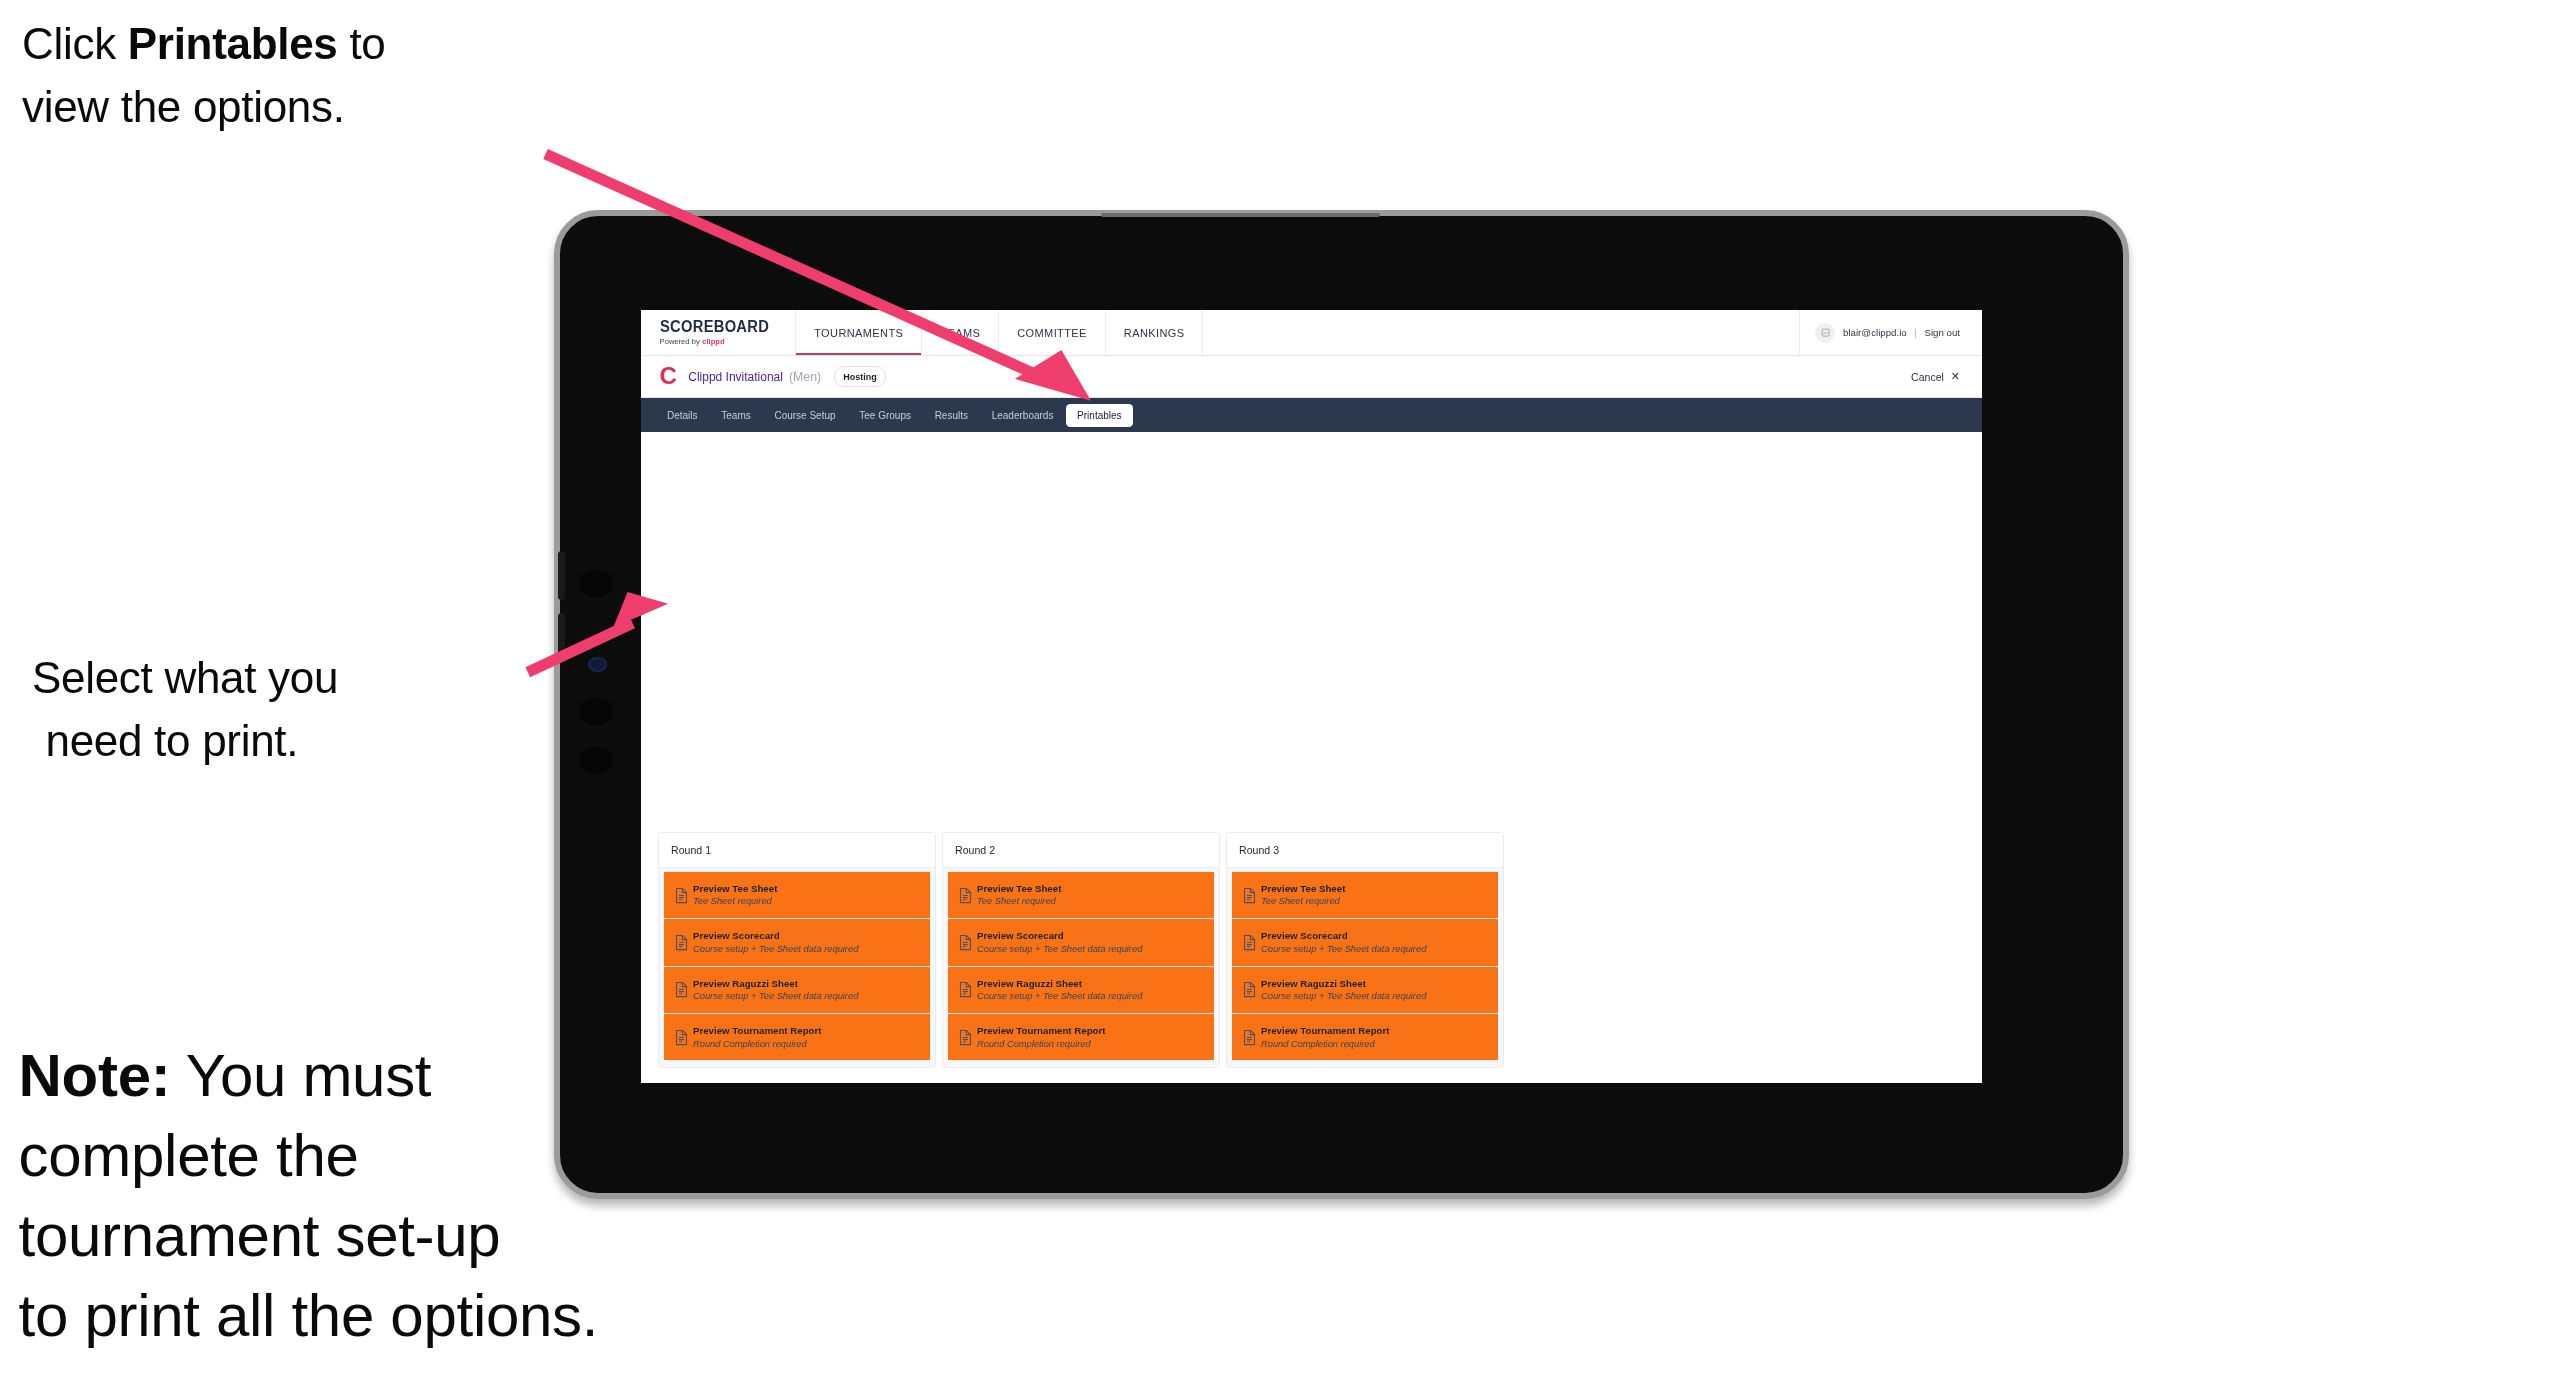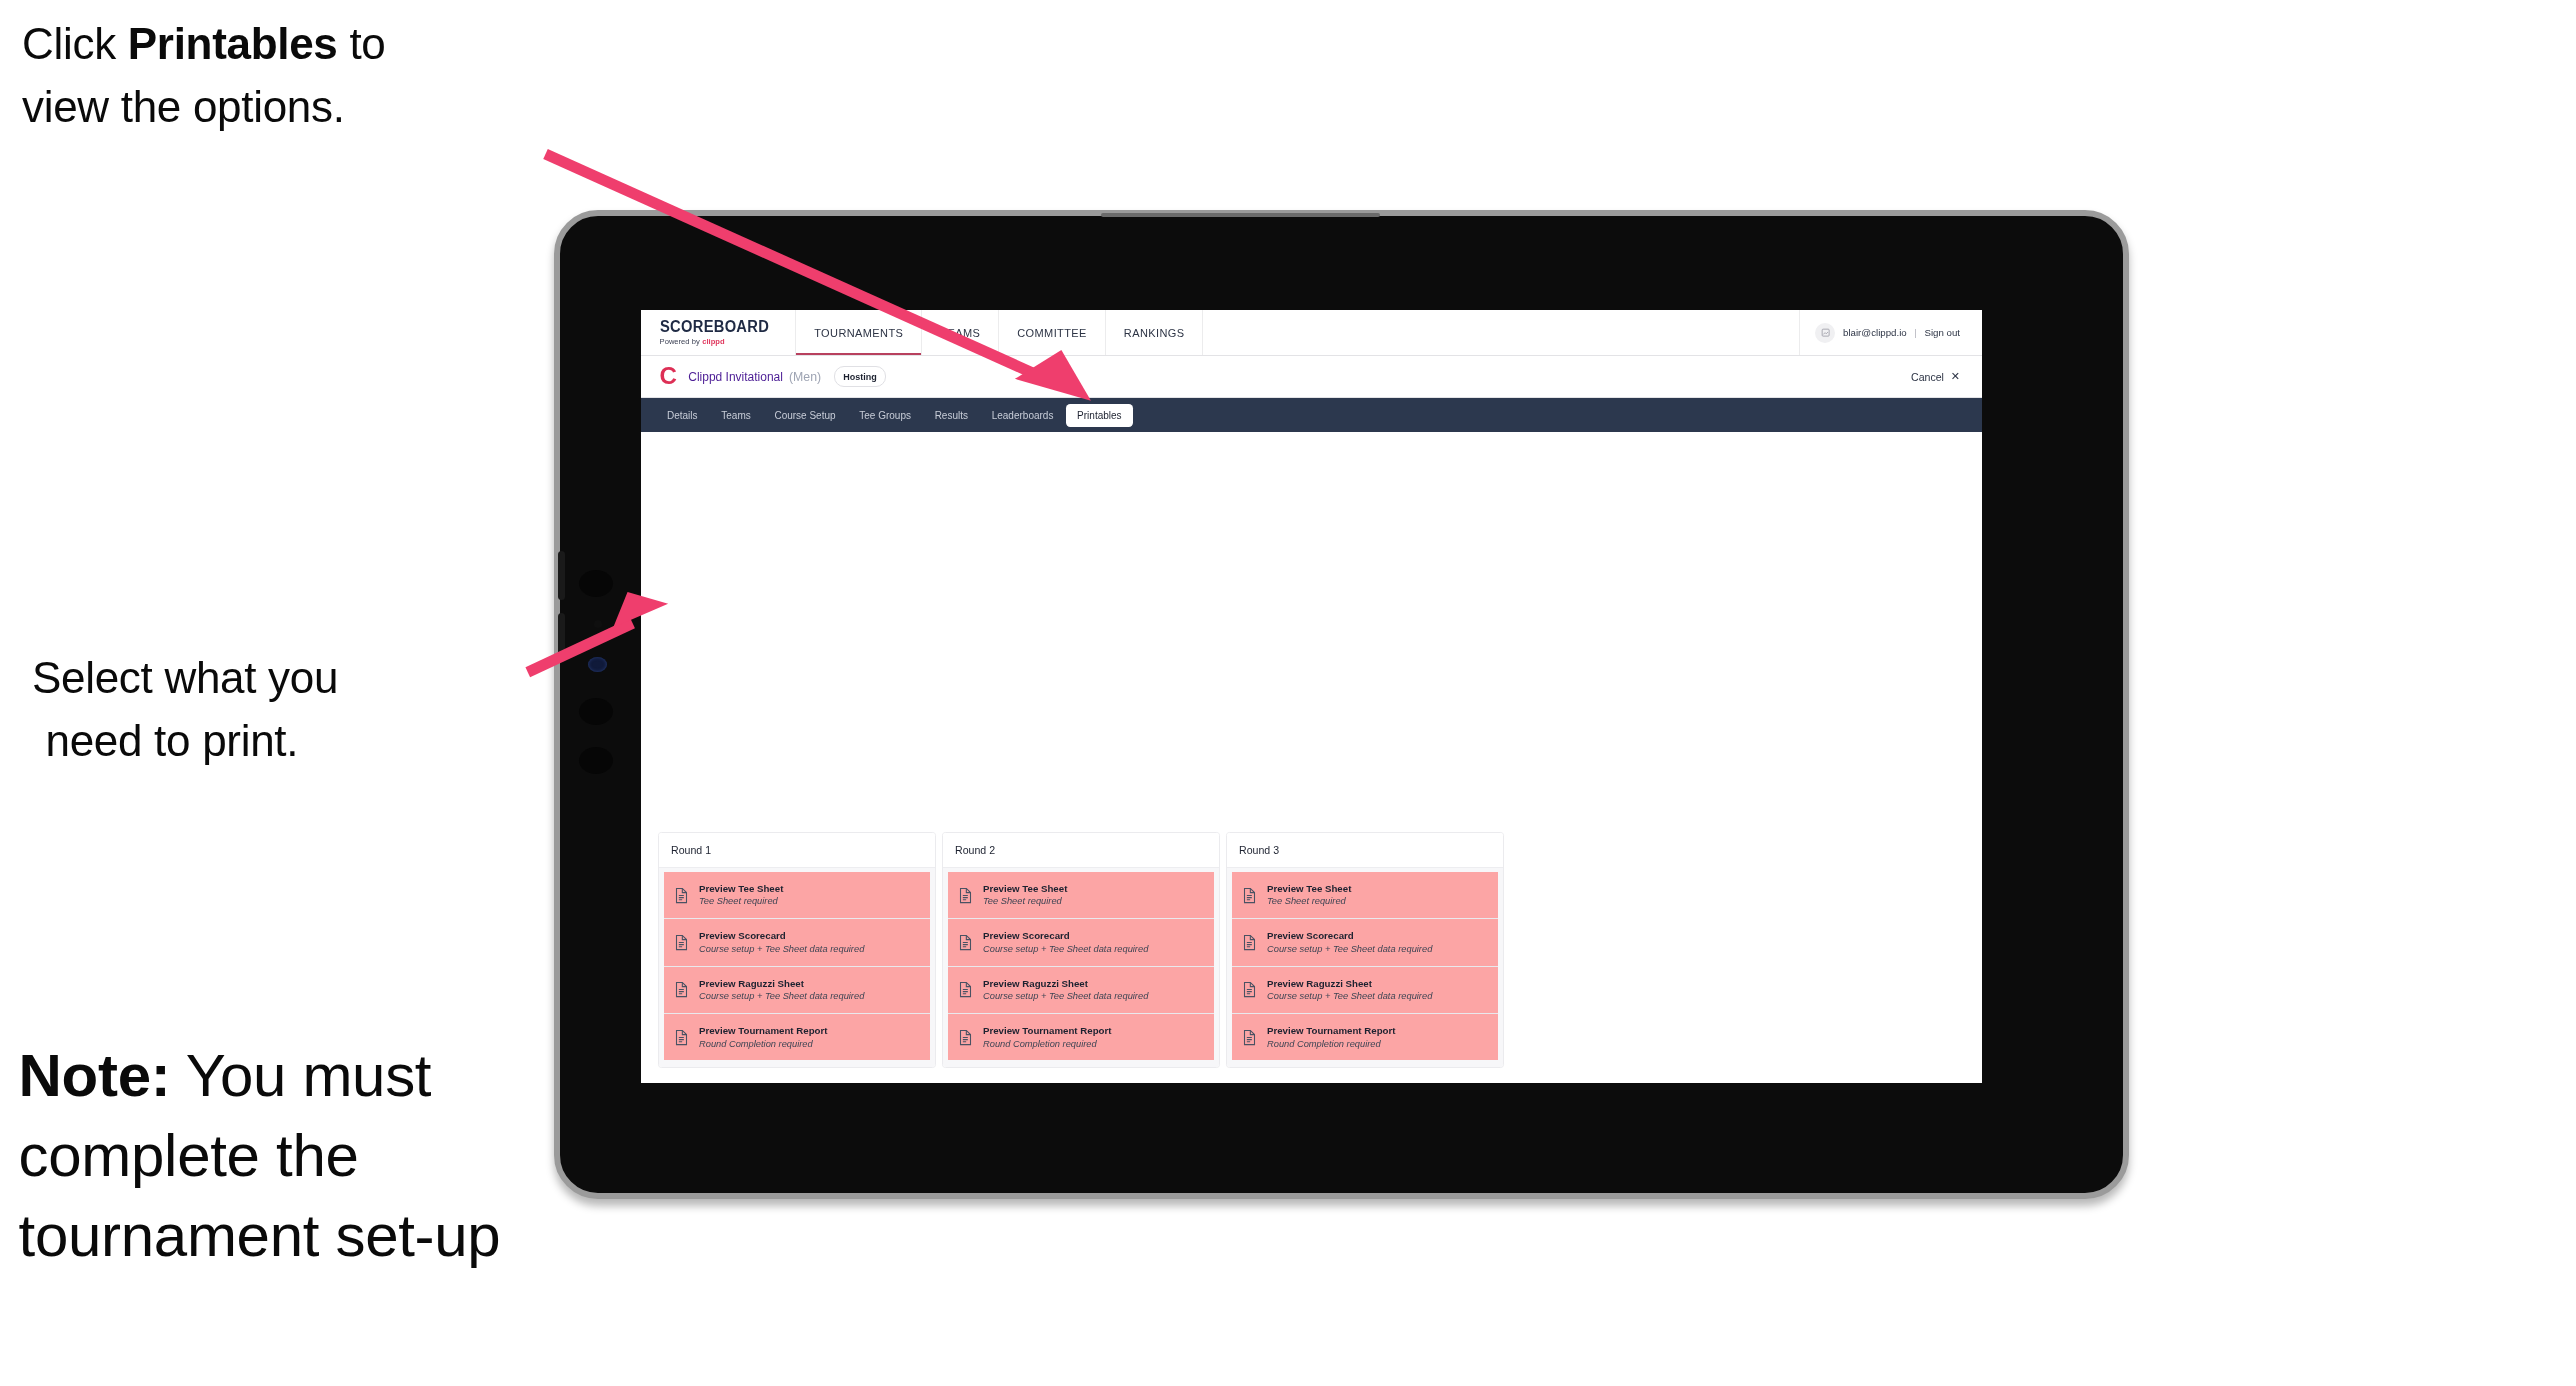--- a/index.html
+++ b/index.html
@@ -189,23 +189,23 @@
   }
   .round-head {
     padding: 11px 12px;
     font-size: 10.6px;
     color: #1d2230;
     background: #ffffff;
     border-bottom: 0.8px solid #ededf0;
   }
   .round-body { background: #f7f7f9; padding: 4.2px 5px 6.8px 5px; }
   .print-item {
-    display: flex; align-items: center; gap: 10px;
+    display: flex; align-items: center; gap: 4px;
     padding: 11px 8.5px 11px 10px;
-    background: #fca5a5;
+    background: #f97316;
     border-bottom: 0.8px solid #e9e9ed;
   }
   .print-item:last-child { border-bottom: none; }
   .doc-icon { flex: 0 0 auto; width: 15px; height: 17px; color: #4a5263; }
   .print-text { display: flex; flex-direction: column; gap: 2.5px; }
   .print-title { font-size: 9.7px; font-weight: 700; color: #1d2230; line-height: 1.15; }
   .print-sub { font-size: 9.3px; font-style: italic; color: #3f4554; line-height: 1.15; }
 </style>
 </head>
 <body>
@@ -219,20 +219,21 @@
 
   <div id="anno-2" class="annotation">
     <span>Select what you</span>
     <span class="l2">need to print.</span>
   </div>
 
   <div id="anno-3" class="annotation">
     <span><b class="bold">Note:</b><i style="font-style:normal"> You must</i></span>
     <span>complete the</span>
     <span>tournament set-up</span>
+    <span>to print all the options.</span>
   </div>
 
   <div id="tablet">
     <div id="speaker-line"></div>
     <div class="side-btn" id="vol-up"></div>
     <div class="side-btn" id="vol-down"></div>
     <div class="lens" id="cam-main"></div>
     <div class="lens" id="cam-dot"></div>
     <div class="lens" id="cam-blue"></div>
     <div class="lens" id="cam-l3"></div>

